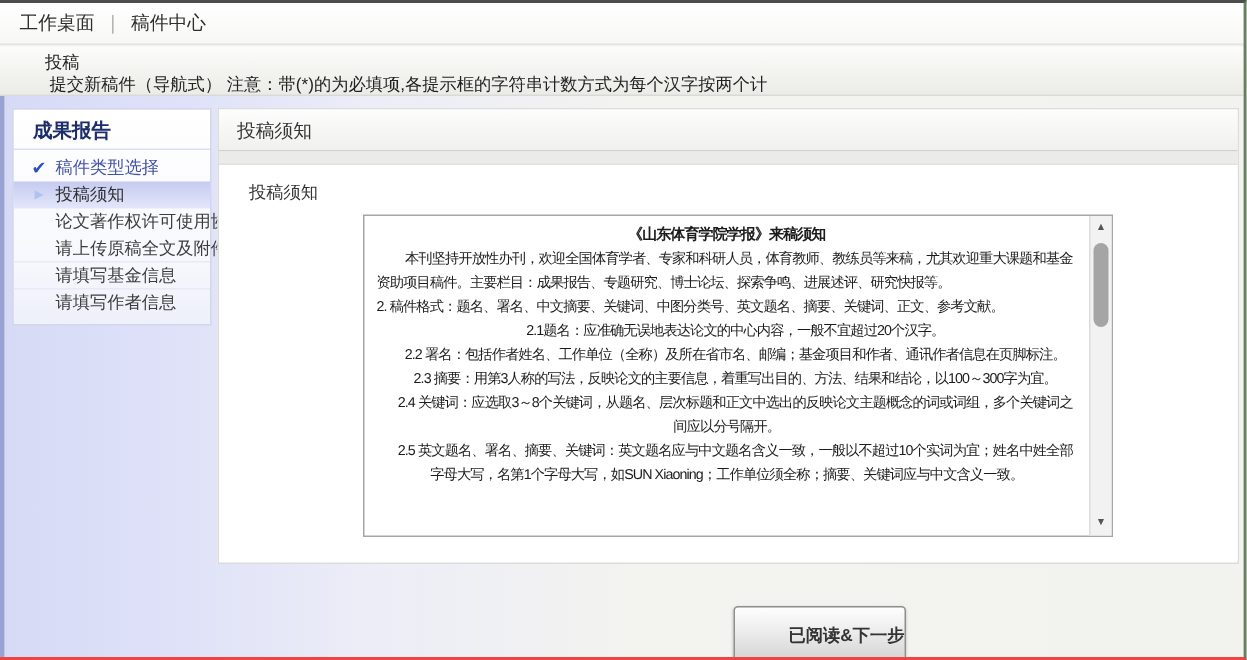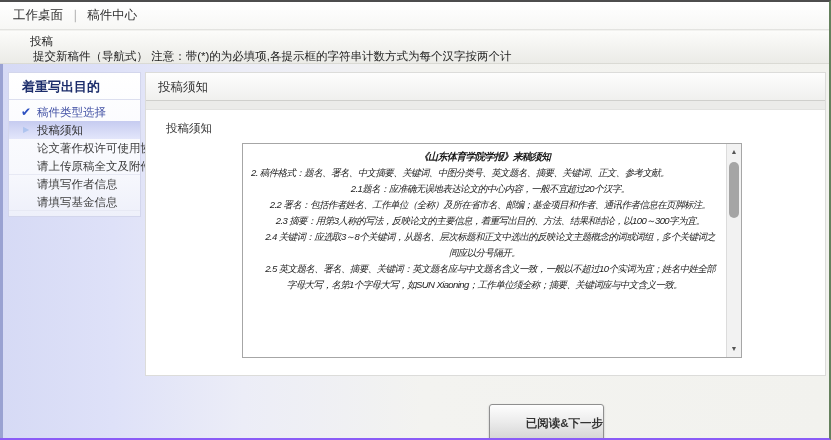--- a/index.html
+++ b/index.html
@@ -1,20 +1,20 @@
 <!DOCTYPE html>
 <html><head>
 <meta charset="utf-8">
 <style>
   * { margin:0; padding:0; box-sizing:border-box; }
   html,body { width:831px; height:440px; }
   body { font-family:"Liberation Sans","DejaVu Sans",sans-serif; overflow:hidden; }
 
   .page { position:relative; width:831px; height:440px; background:#f2f2ef; overflow:hidden;
-          border-top:2px solid #4d4d4d; border-right:2px solid #64805c; border-bottom:2px solid #8b5cf6; }
+          border-top:2px solid #4d4d4d; border-right:2px solid #64805c; border-bottom:2px solid #ef4444; }
 
   
   .topbar { position:absolute; left:0; top:0; width:100%; height:28px;
             background:linear-gradient(#ffffff,#f7f7f5);
             border-bottom:1px solid #e3e3e0; line-height:27px; padding-left:13px;
             font-size:12.5px; color:#2e2e2e; }
   .topbar .sep { color:#9a9a9a; margin:0 6px; }
   .topbar a { color:#2e2e2e; text-decoration:none; cursor:pointer; }
 
   
@@ -49,21 +49,21 @@
   .main-panel { position:absolute; left:142px; top:8px; width:681px; height:304px;
                 background:#ffffff; border:1px solid #dcdcda; }
   .panel-header { height:28px; line-height:28px; padding-left:12px; font-size:12.5px; color:#333;
                   background:linear-gradient(#fdfdfd,#f0f0ee); border-bottom:1px solid #cfcfcc; }
   .panel-gap { height:9px; background:#ebebe9; border-bottom:1px solid #e2e2e0; }
   .panel-body { position:relative; height:264px; background:#fff; }
   .field-label { position:absolute; left:20px; top:11px; font-size:11.5px; color:#333; }
 
   
   .notice-box { position:absolute; left:96px; top:33px; width:500px; height:215px;
-                background:#fff; border:1px solid #a6a6a6;font-style:italic; }
+                background:#fff; border:1px solid #a6a6a6; }
   .notice-text { position:absolute; left:0; top:0; right:15px; bottom:0; overflow:hidden;
                  padding:5px 8px 4px 8px; font-size:9.5px; letter-spacing:-0.6px;
                  line-height:16px; color:#1c1c1c; }
   .notice-title { text-align:center; font-weight:bold; font-size:10px; }
   .notice-text p { margin:0; }
   .indent2 { text-indent:2em; }
   .indent1 { text-indent:1.2em;text-align:center; }
 
   
   .sbar { position:absolute; right:0; top:0; bottom:0; width:15px;
@@ -93,52 +93,53 @@
   </div>
 
   <div class="subbar">
     <div class="section">投稿</div>
     <div class="note">提交新稿件（导航式） 注意：带(*)的为必填项,各提示框的字符串计数方式为每个汉字按两个计</div>
   </div>
 
   <div class="workspace">
 
     <aside class="sidebar">
-      <div class="sidebar-title">着重写出目的</div>
+      <div class="sidebar-title">成果报告</div>
       <div class="step done">
         <span class="ic">✔</span>
         <span>稿件类型选择</span>
       </div>
       <div class="step active">
         <span class="ic">▶</span>
         <span>投稿须知</span>
       </div>
       <div class="step">
         <span>论文著作权许可使用协议</span>
       </div>
       <div class="step sep-after">
         <span>请上传原稿全文及附件</span>
       </div>
+      <div class="step sep-after">
+        <span>请填写基金信息</span>
+      </div>
       <div class="step">
         <span>请填写作者信息</span>
-      </div>
-      <div class="step sep-after">
-        <span>请填写基金信息</span>
       </div>
     </aside>
 
     <section class="main-panel">
       <div class="panel-header">投稿须知</div>
       <div class="panel-gap"></div>
       <div class="panel-body">
         <label class="field-label">投稿须知</label>
 
         <div class="notice-box">
           <div class="notice-text">
             <div class="notice-title">《山东体育学院学报》来稿须知</div>
+            <p class="indent2">本刊坚持开放性办刊，欢迎全国体育学者、专家和科研人员，体育教师、教练员等来稿，尤其欢迎重大课题和基金资助项目稿件。主要栏目：成果报告、专题研究、博士论坛、探索争鸣、进展述评、研究快报等。</p>
             <p>2. 稿件格式：题名、署名、中文摘要、关键词、中图分类号、英文题名、摘要、关键词、正文、参考文献。</p>
             <p class="indent1">2.1题名：应准确无误地表达论文的中心内容，一般不宜超过20个汉字。</p>
             <p class="indent1">2.2 署名：包括作者姓名、工作单位（全称）及所在省市名、邮编；基金项目和作者、通讯作者信息在页脚标注。</p>
             <p class="indent1">2.3 摘要：用第3人称的写法，反映论文的主要信息，着重写出目的、方法、结果和结论，以100～300字为宜。</p>
             <p class="indent1">2.4 关键词：应选取3～8个关键词，从题名、层次标题和正文中选出的反映论文主题概念的词或词组，多个关键词之间应以分号隔开。</p>
             <p class="indent1">2.5 英文题名、署名、摘要、关键词：英文题名应与中文题名含义一致，一般以不超过10个实词为宜；姓名中姓全部字母大写，名第1个字母大写，如SUN Xiaoning；工作单位须全称；摘要、关键词应与中文含义一致。</p>
           </div>
           <div class="sbar">
             <div class="sb-arrow up">▲</div>
             <div class="sb-thumb"></div>

